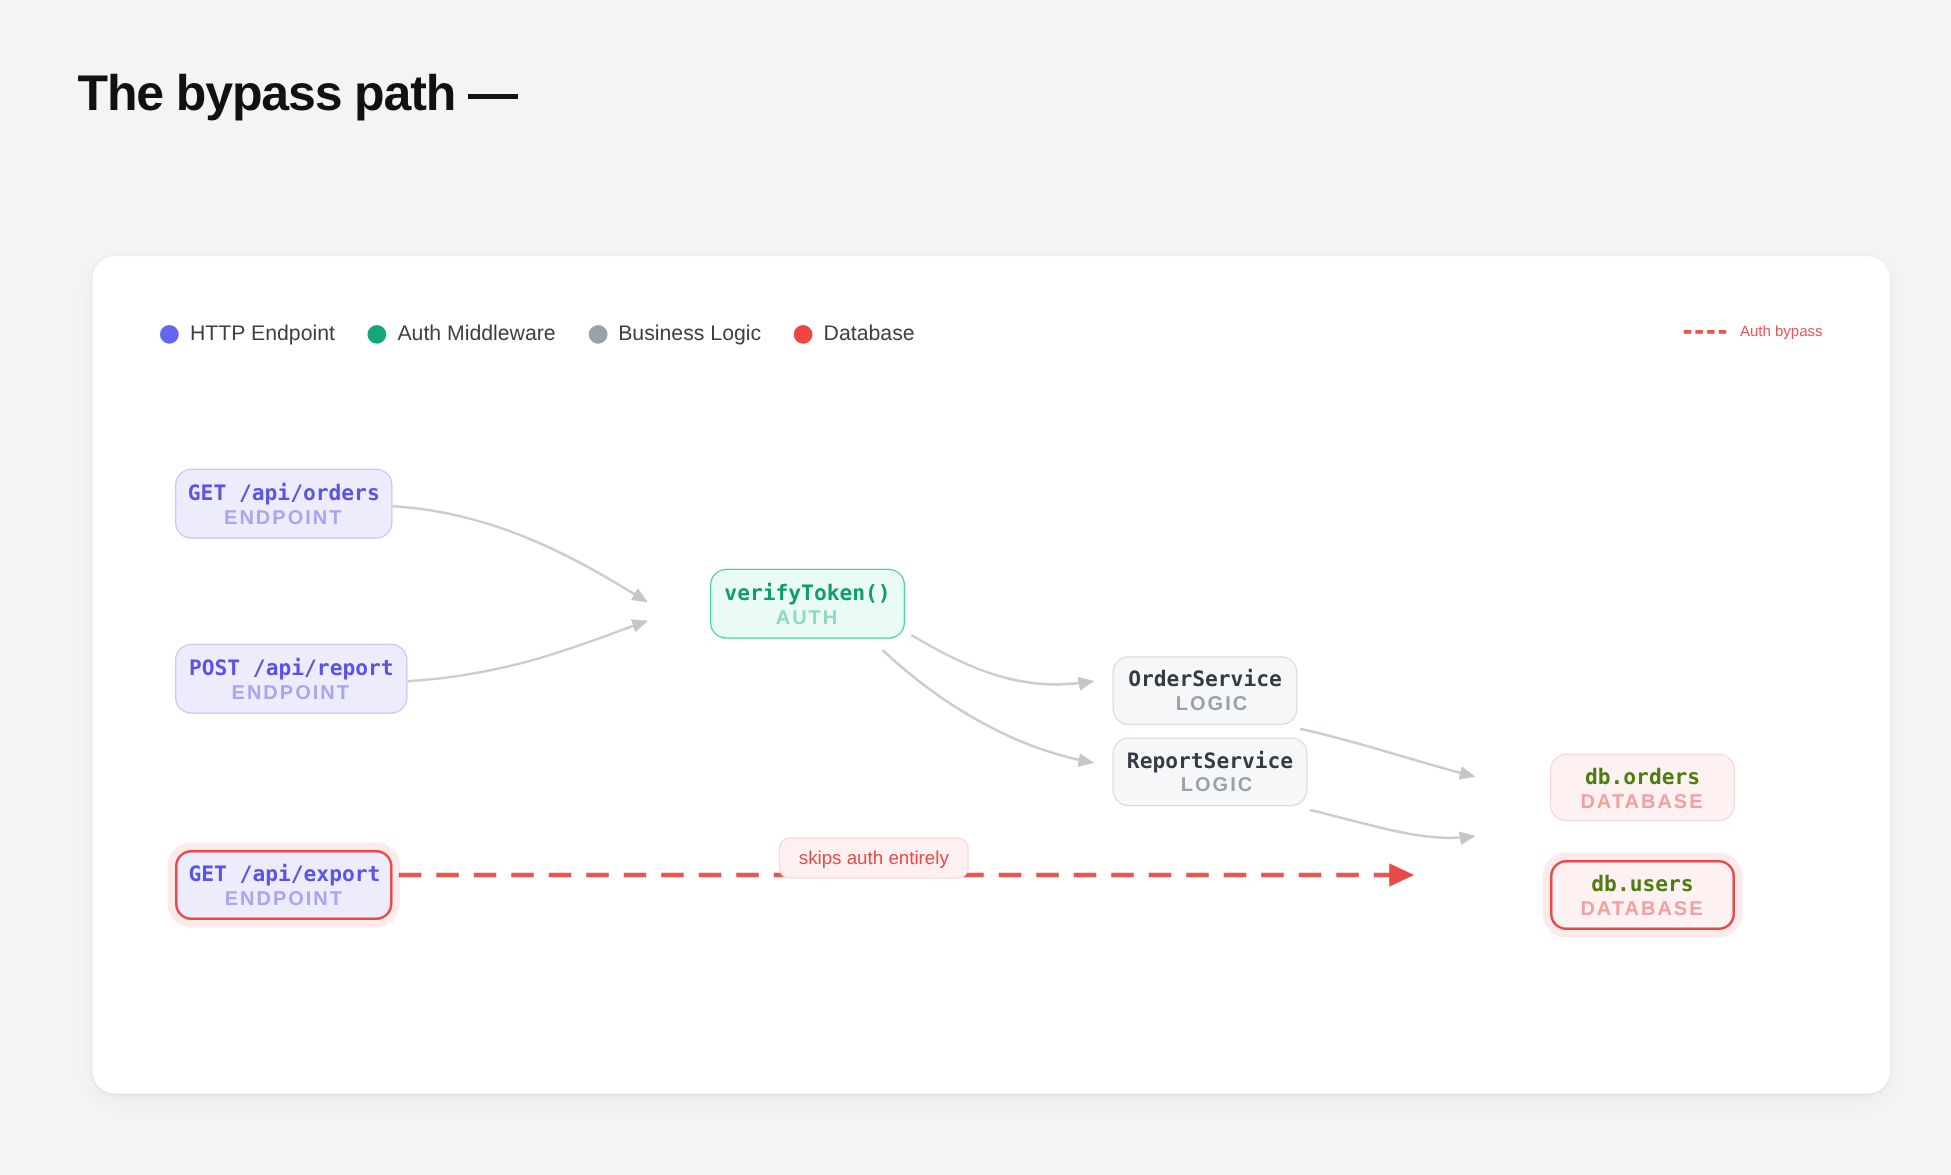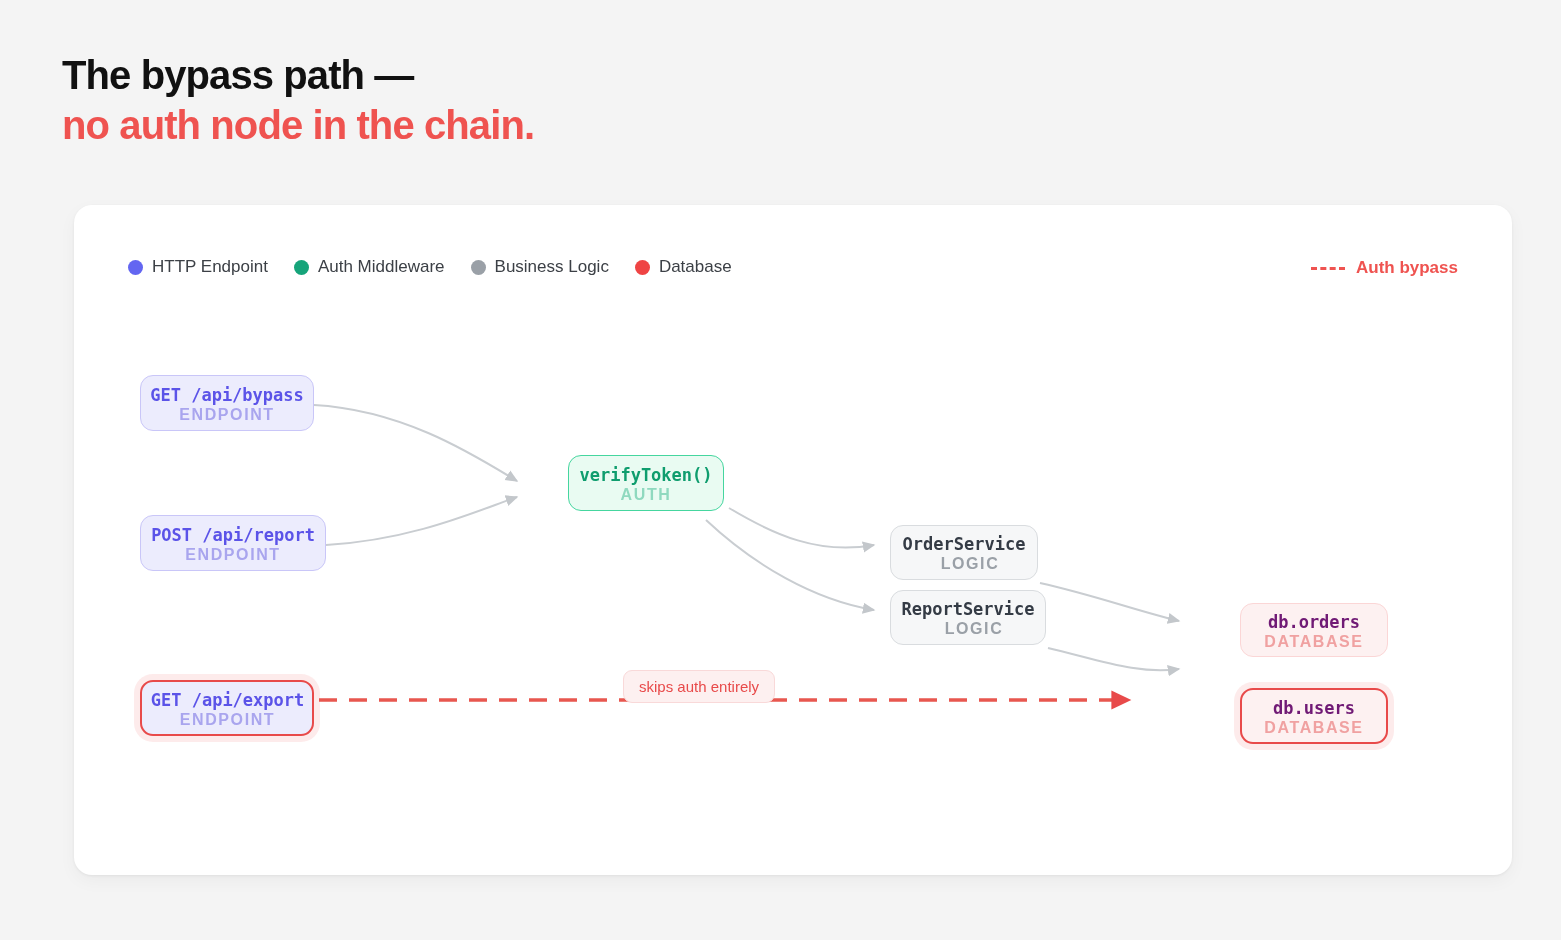--- a/index.html
+++ b/index.html
@@ -81,22 +81,22 @@
     gap: 11px;
   }
   .dash-sample {
     width: 34px;
     height: 0;
     border-top: 3px dashed #ef5350;
     display: block;
   }
   #legend-bypass .legend-label {
     color: #ef5350;
-    font-weight: bold;
-    font-size: 17px;
+    font-weight: normal;
+    font-size: 12px;
   }
 
   
   #graph {
     position: absolute;
     left: 0;
     top: 0;
     width: 1438px;
     height: 670px;
   }
@@ -158,21 +158,21 @@
     border: 1.5px solid #d9dcdf;
   }
   .node-logic .node-title { color: #343b45; text-align: right; }
   .node-logic .node-sub   { color: #9aa0a7; padding-left: 12px; }
 
   
   .node-db {
     background: #fdf1f1;
     border: 1.5px solid #fbd6d6;
   }
-  .node-db .node-title { color: #701a75; }
+  .node-db .node-title { color: #4d7c0f; }
   .node-db .node-sub   { color: #f0a1a1; }
 
   
   .node-db.highlight {
     border: 2.5px solid #e84a4a;
     box-shadow: 0 0 0 6px rgba(240, 90, 90, 0.12);
   }
   .node-endpoint.highlight {
     border: 2.5px solid #e84a4a;
     box-shadow: 0 0 0 6px rgba(240, 90, 90, 0.12);
@@ -206,21 +206,20 @@
     color: #ffffff;
     white-space: nowrap;
     box-shadow: 0 4px 12px rgba(239, 83, 80, 0.30);
   }
 </style>
 </head>
 <body>
 
 <div id="heading">
   <div class="title-line title-line-1">The bypass path —</div>
-  <div class="title-line title-line-2">no auth node in the chain.</div>
 </div>
 
 <div id="diagram-card">
 
   <div id="legend">
     <div class="legend-item">
       <span class="legend-dot" style="background:#6366f1"></span>
       <span class="legend-label">HTTP Endpoint</span>
     </div>
     <div class="legend-item">
@@ -263,21 +262,21 @@
       <path d="M 632 315 C 680 360 740 395 800 405" fill="none" stroke="#c9cdd1" stroke-width="2" marker-end="url(#arrow-grey)"></path>
 
       <path d="M 966 378 C 1020 390 1060 405 1105 416" fill="none" stroke="#c9cdd1" stroke-width="2" marker-end="url(#arrow-grey)"></path>
 
       <path d="M 974 443 C 1025 455 1065 470 1105 464" fill="none" stroke="#c9cdd1" stroke-width="2" marker-end="url(#arrow-grey)"></path>
 
       <path d="M 245 495 L 1050 495" fill="none" stroke="#e8574f" stroke-width="3.5" stroke-dasharray="18 12" marker-end="url(#arrow-red)"></path>
     </svg>
 
     <div class="node node-endpoint" style="left:66px; top:170px; width:174px; height:56px;">
-      <div class="node-title">GET /api/bypass</div>
+      <div class="node-title">GET /api/orders</div>
       <div class="node-sub">ENDPOINT</div>
     </div>
 
     <div class="node node-endpoint" style="left:66px; top:310px; width:186px; height:56px;">
       <div class="node-title">POST /api/report</div>
       <div class="node-sub">ENDPOINT</div>
     </div>
 
     <div class="node node-endpoint highlight" style="left:66px; top:475px; width:174px; height:56px;padding-left:17px;">
       <div class="node-title">GET /api/export</div>

